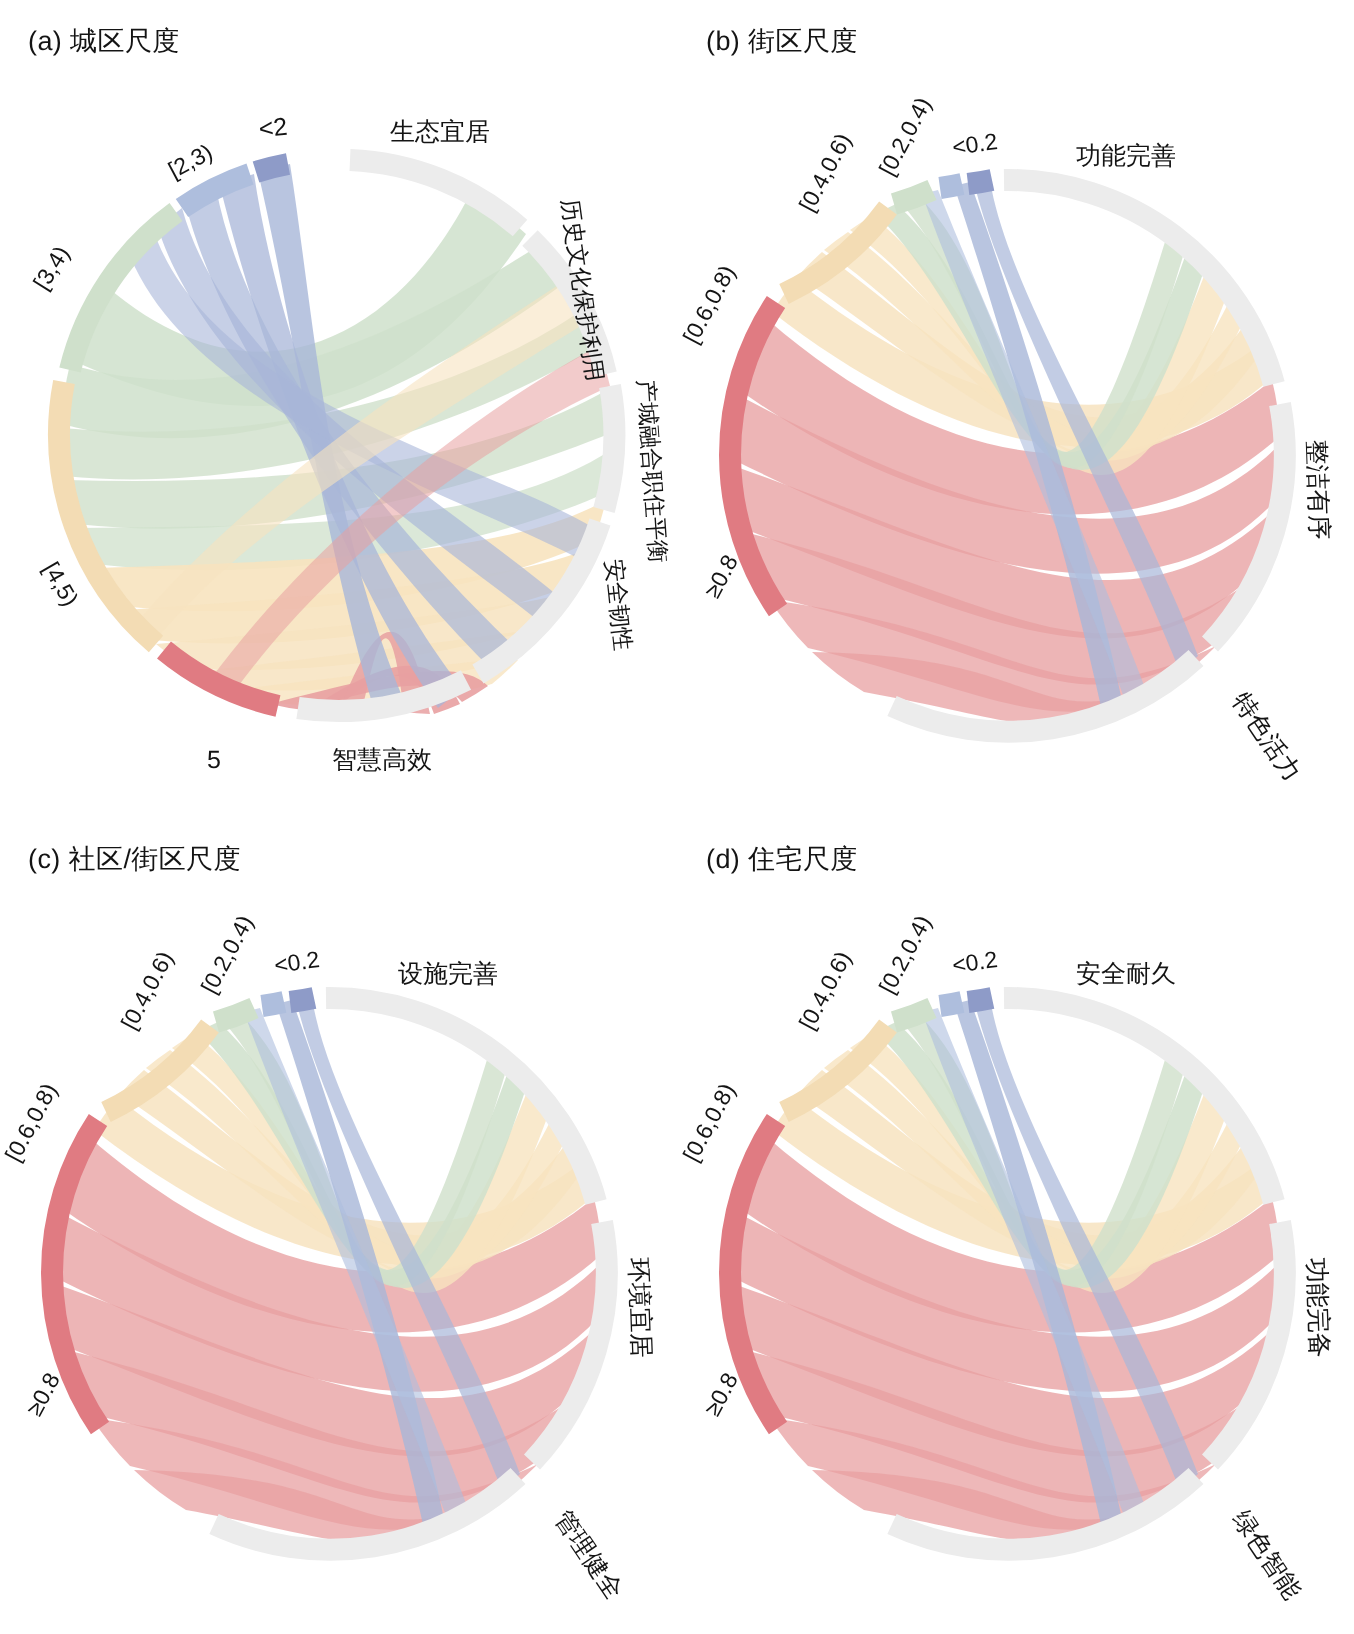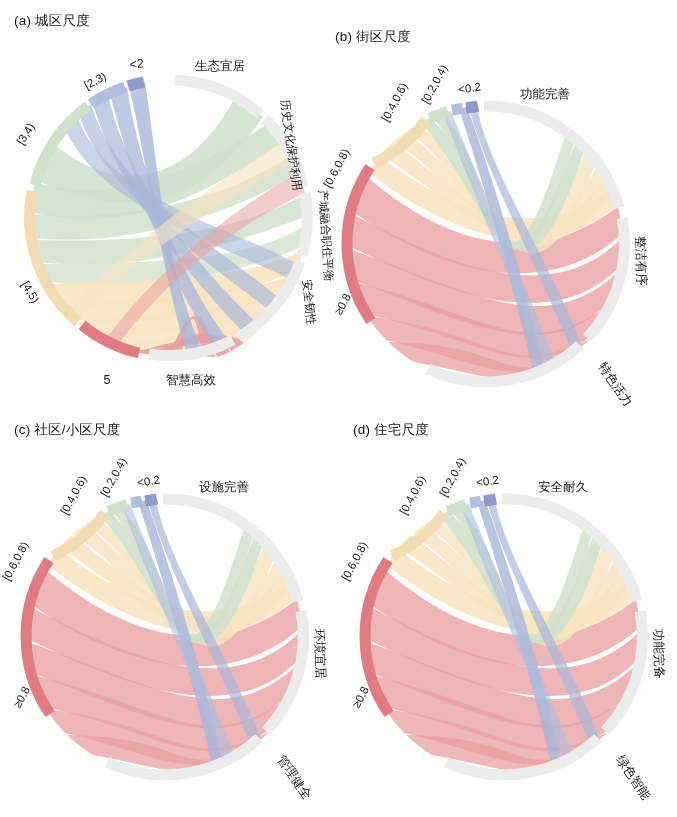--- a/index.html
+++ b/index.html
@@ -21,21 +21,21 @@
     top: 0;
     width: 621px;
     height: 817px;
   }
   .panel {
     position: absolute;
     width: 338px;
     height: 408px;
   }
   .panel-a { left: 0;   top: 0; }
-  .panel-b { left: 321px; top: 0; margin-top: 16px; }
+  .panel-b { left: 339px; top: 0; }
   .panel-c { left: 0;   top: 409px; }
   .panel-d { left: 339px; top: 409px; text-align: center; }
 
   .panel-title {
     position: absolute;
     left: 14px;
     top: 12px;
     font-size: 13.5px;
     color: #141414;
     white-space: nowrap;
@@ -184,21 +184,21 @@
             <text class="lbl" x="34" y="-146" text-anchor="start">功能完善</text>
             <text class="lbl" x="150" y="-8" text-anchor="start" transform="rotate(88,150,-8)">整洁有序</text>
             <text class="lbl" x="112" y="122" text-anchor="start" transform="rotate(56,112,122)">特色活力</text>
           </g>
         </g>
       </svg>
     </div>
   </div>
 
   <div class="panel panel-c">
-    <div class="panel-title">(c) 社区/小区尺度</div>
+    <div class="panel-title">(c) 社区/街区尺度</div>
     <div class="chord-wrap">
       <svg width="338" height="386" viewBox="0 0 338 386">
         <g transform="translate(165,206)">
           <g>
             <path d="M -133,-32 A 138,138 0 0,1 -120,-68 C -30,10 60,20 132,-38 A 138,138 0 0,1 136,-10 C 70,50 -30,40 -133,-32 Z" fill="#e8a0a1" opacity="0.78"></path>
             <path d="M -137,2 A 138,138 0 0,1 -134,-30 C -20,30 70,60 136,-6 A 138,138 0 0,1 134,22 C 75,85 -20,60 -137,2 Z" fill="#e8a0a1" opacity="0.78"></path>
             <path d="M -133,36 A 138,138 0 0,1 -137,5 C -10,50 60,95 132,28 A 138,138 0 0,1 124,58 C 60,120 -5,85 -133,36 Z" fill="#e8a0a1" opacity="0.78"></path>
             <path d="M -120,70 A 138,138 0 0,1 -132,38 C 0,70 40,120 122,62 A 138,138 0 0,1 106,92 C 35,140 10,100 -120,70 Z" fill="#e8a0a1" opacity="0.78"></path>
             <path d="M -100,96 A 138,138 0 0,1 -119,72 C 15,90 20,135 104,95 A 138,138 0 0,1 84,112 C 25,145 0,120 -100,96 Z" fill="#e8a0a1" opacity="0.75"></path>
             <path d="M -72,118 A 138,138 0 0,1 -98,98 C 25,100 5,140 82,114 A 138,138 0 0,1 60,126 C 10,142 5,132 -72,118 Z" fill="#e8a0a1" opacity="0.75"></path>

